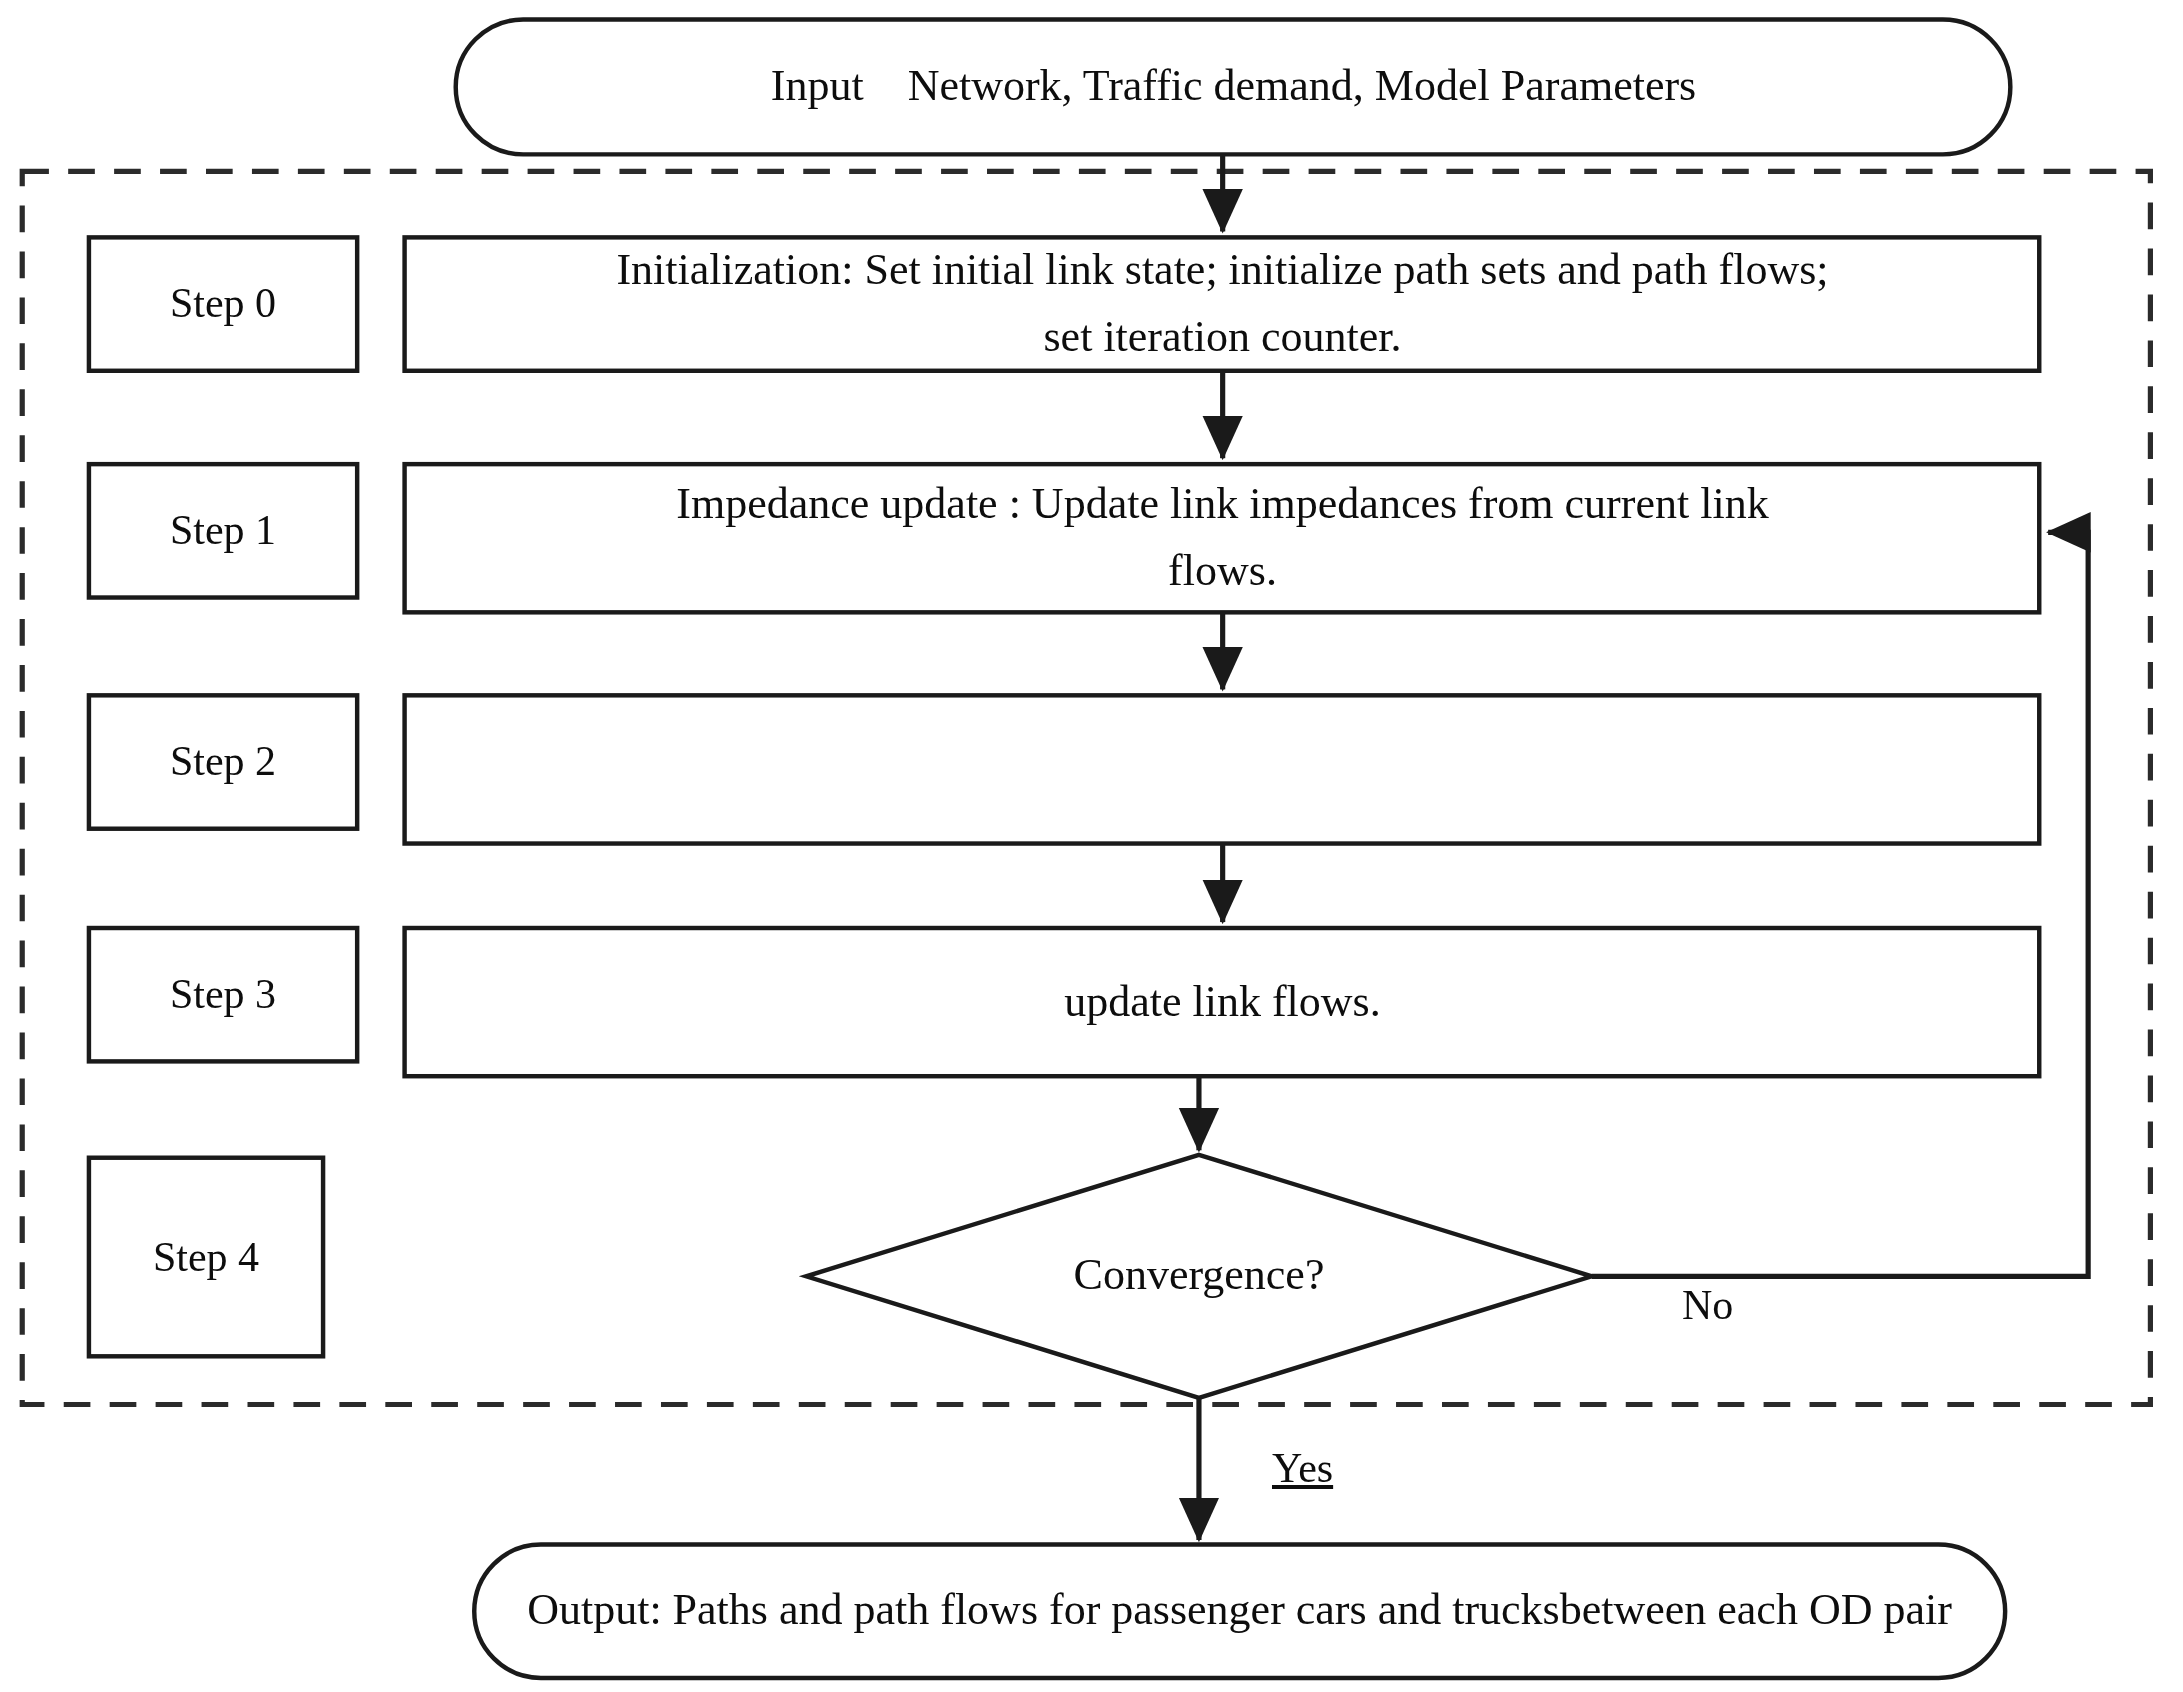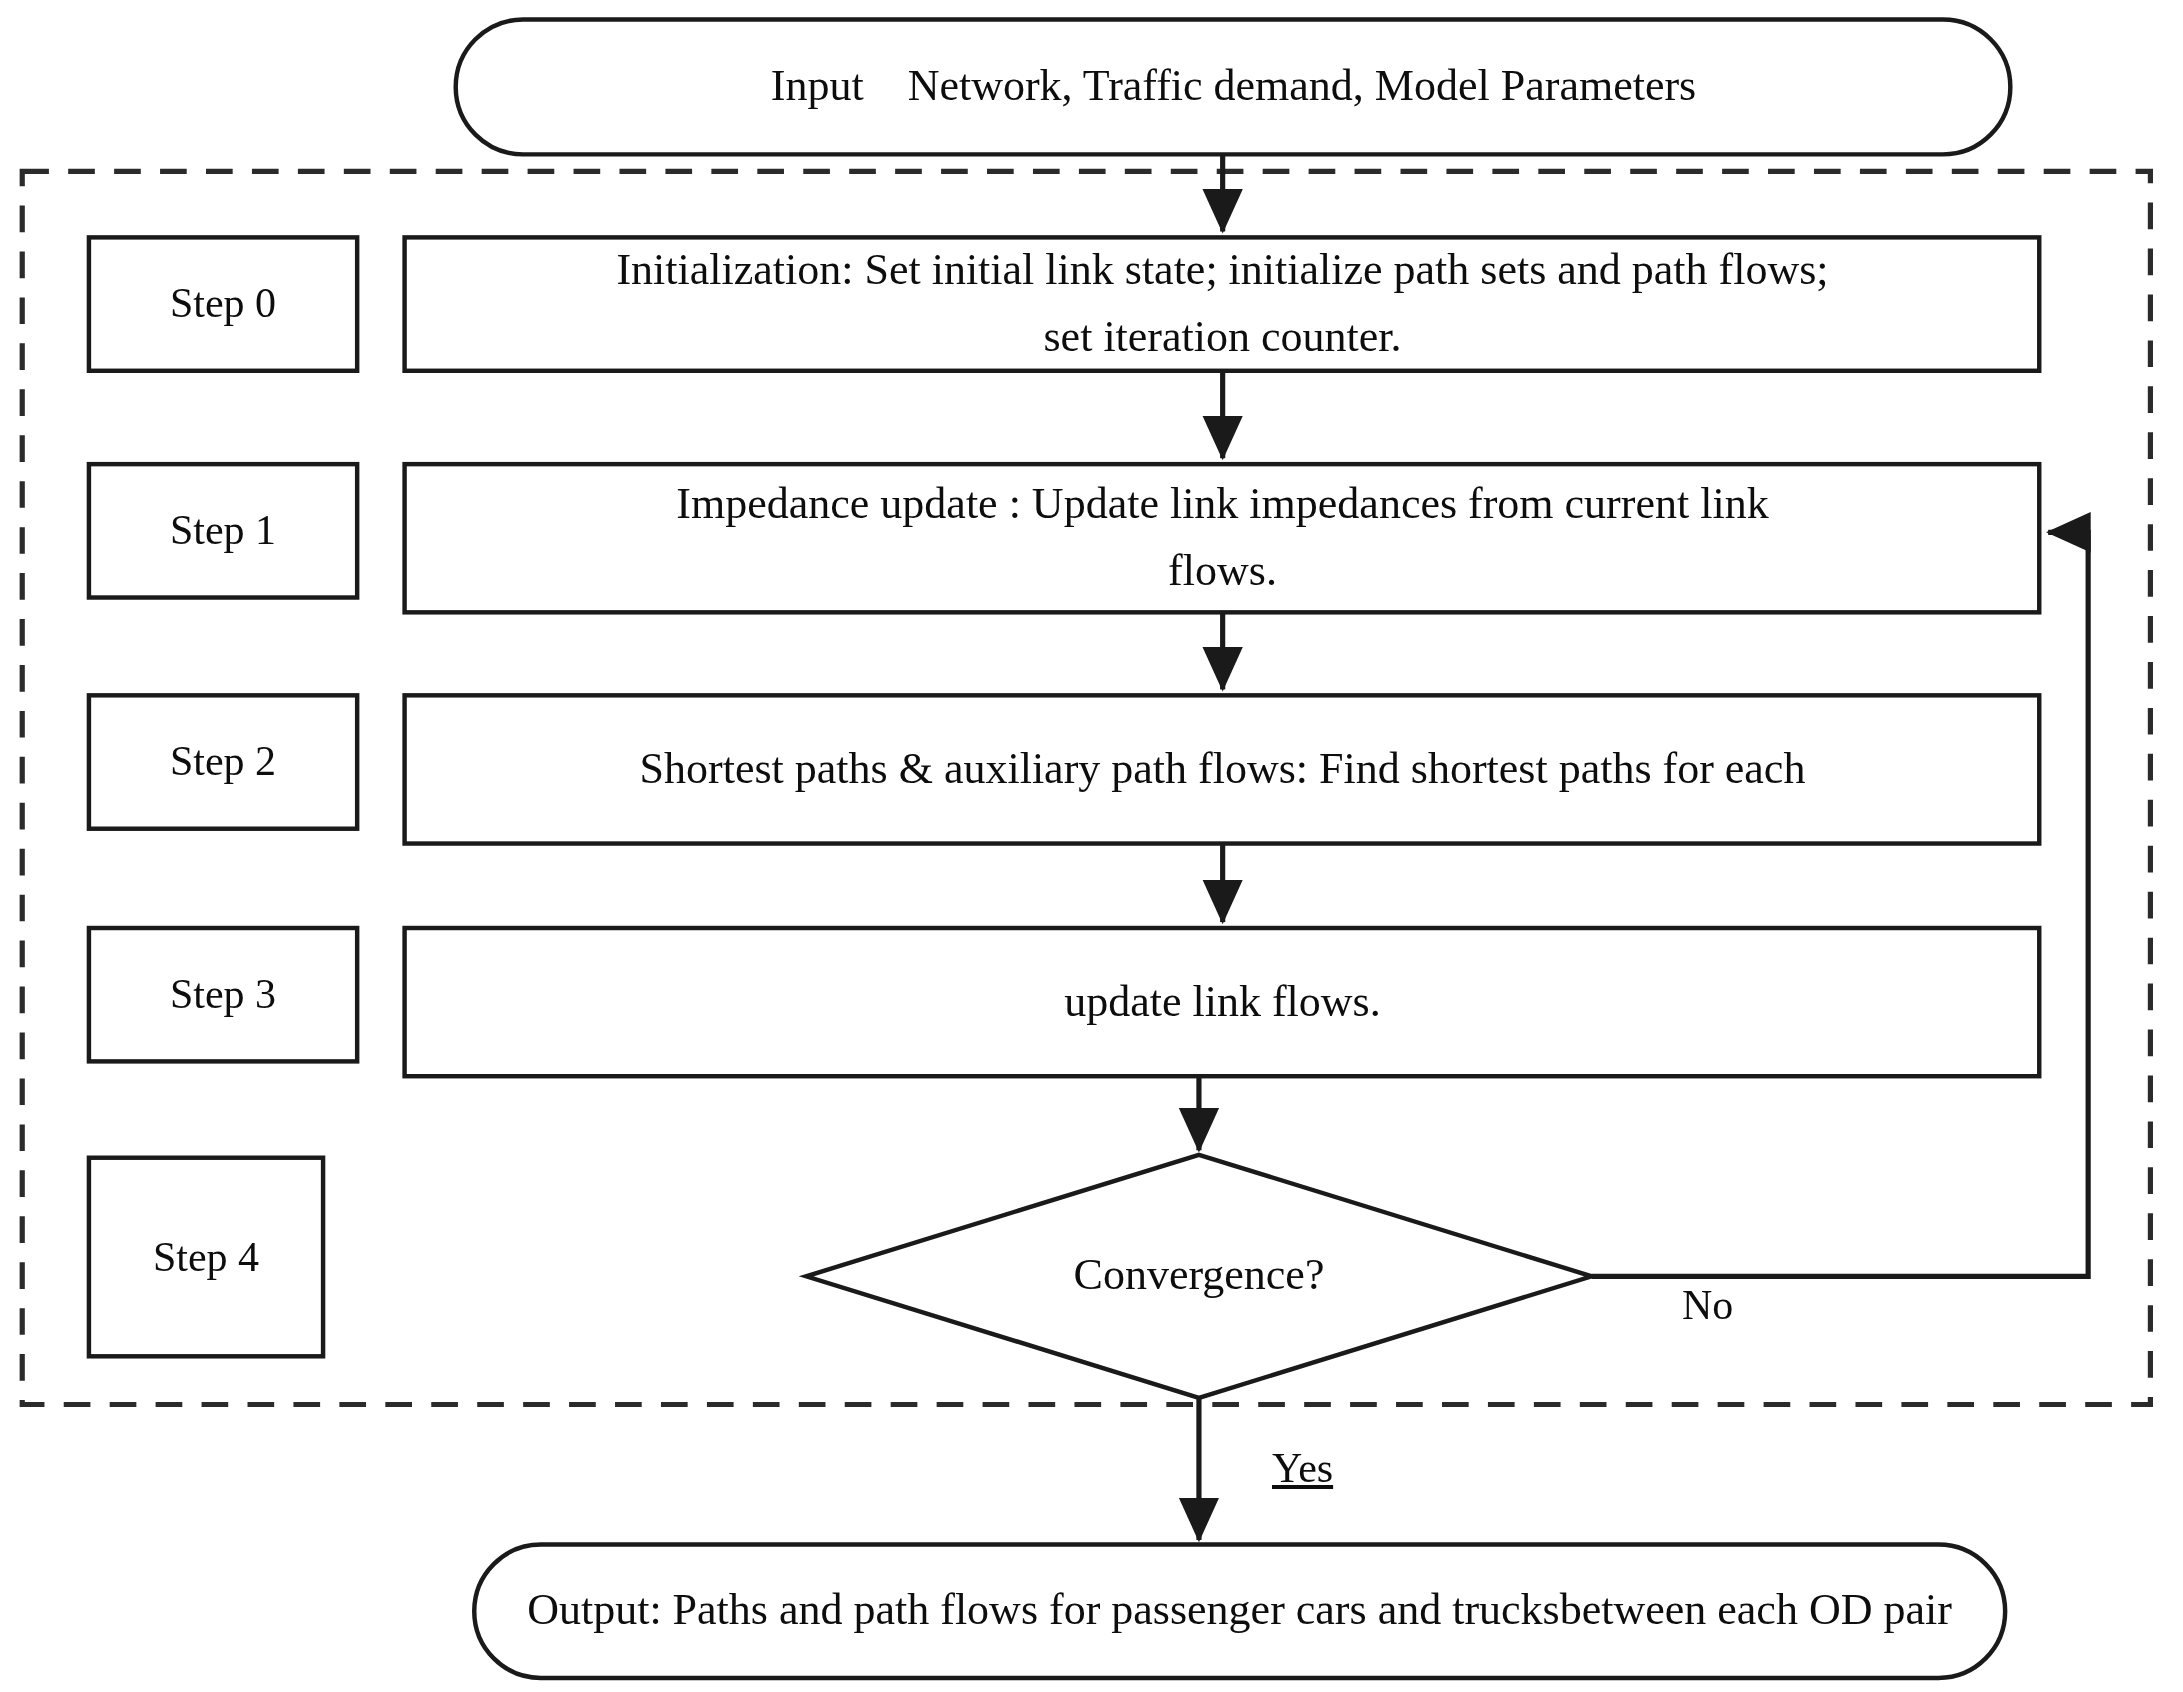--- a/index.html
+++ b/index.html
@@ -114,21 +114,20 @@
     <span>Initialization: Set initial link state; initialize path sets and path flows;</span>
     <span>set iteration counter.</span>
   </div>
 
   <div class="node-text process-text" style="left:405px; top:464px; width:1635px; height:148px; flex-direction:column;">
     <span>Impedance update : Update link impedances from current link</span>
     <span>flows.</span>
   </div>
 
   <div class="node-text process-text" style="left:405px; top:695px; width:1635px; height:148px; flex-direction:column;">
-    <span>Shortest paths &amp; auxiliary path flows: Find shortest paths for each</span>
   </div>
 
   <div class="node-text process-text" style="left:405px; top:928px; width:1635px; height:148px; flex-direction:column;">
     <span>update link flows.</span>
   </div>
 
   <div class="node-text decision-text" style="left:806px; top:1209px; width:786px; height:133px;">Convergence?</div>
 
   <div class="node-text terminal-text" style="left:474px; top:1544px; width:1531px; height:133px; flex-direction:row;">
     <span>Output:  Paths and path flows for passenger cars and trucks</span>

